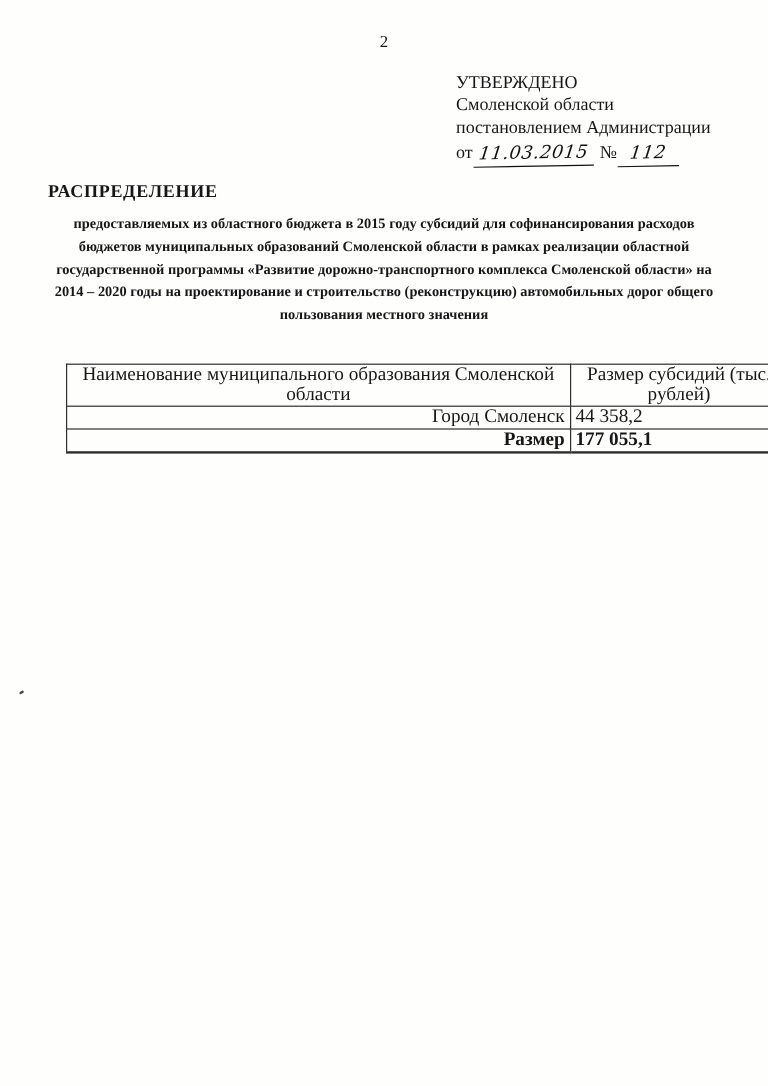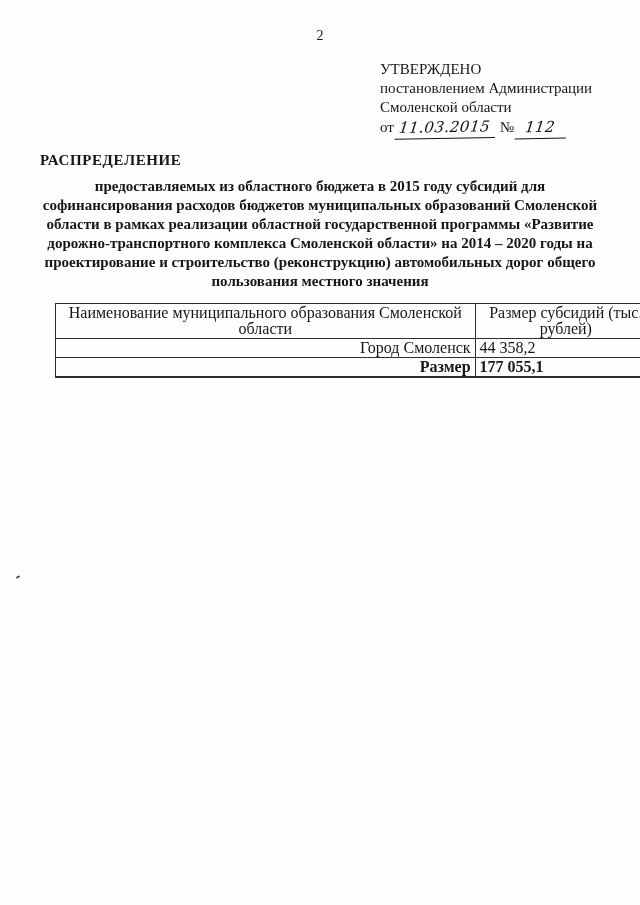--- a/index.html
+++ b/index.html
@@ -66,21 +66,21 @@
     letter-spacing: 0.6px;
     padding-left: 40px;
   }
   .doc-subtitle {
     position: absolute;
     top: 177px;
     left: 37px;
     width: 566px;
     text-align: center;
     font-weight: bold;
-    font-size: 15px;
+    font-size: 12px;
     line-height: 19px;
   }
   .doc-table {
     position: absolute;
     top: 303px;
     left: 55px;
     width: 602px;
     border-collapse: collapse;
     font-size: 16px;
   }
@@ -125,22 +125,22 @@
 </style>
 </head>
 <body>
 
 <div class="page">
 
   <div class="page-number">2</div>
 
   <div class="approval">
     <div>УТВЕРЖДЕНО</div>
+    <div>Смоленской области</div>
     <div>постановлением Администрации</div>
-    <div>Смоленской области</div>
     <div class="approval-ot">
       <span>от</span><span class="handwritten hw-underline">11.03.2015</span><span>№</span><span class="handwritten hw-underline short">112</span>
     </div>
   </div>
 
   <div class="doc-title">РАСПРЕДЕЛЕНИЕ</div>
 
   <div class="doc-subtitle">предоставляемых из областного бюджета в 2015 году субсидий для софинансирования расходов бюджетов муниципальных образований Смоленской области в рамках реализации областной государственной программы «Развитие дорожно-транспортного комплекса Смоленской области» на 2014 – 2020 годы на проектирование и строительство (реконструкцию) автомобильных дорог общего пользования местного значения</div>
 
   <table class="doc-table">

